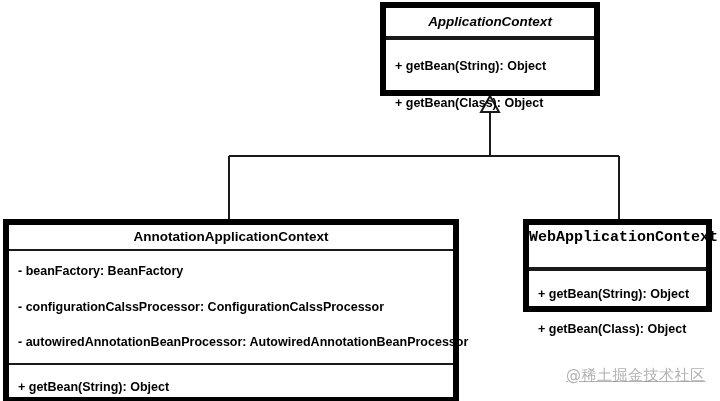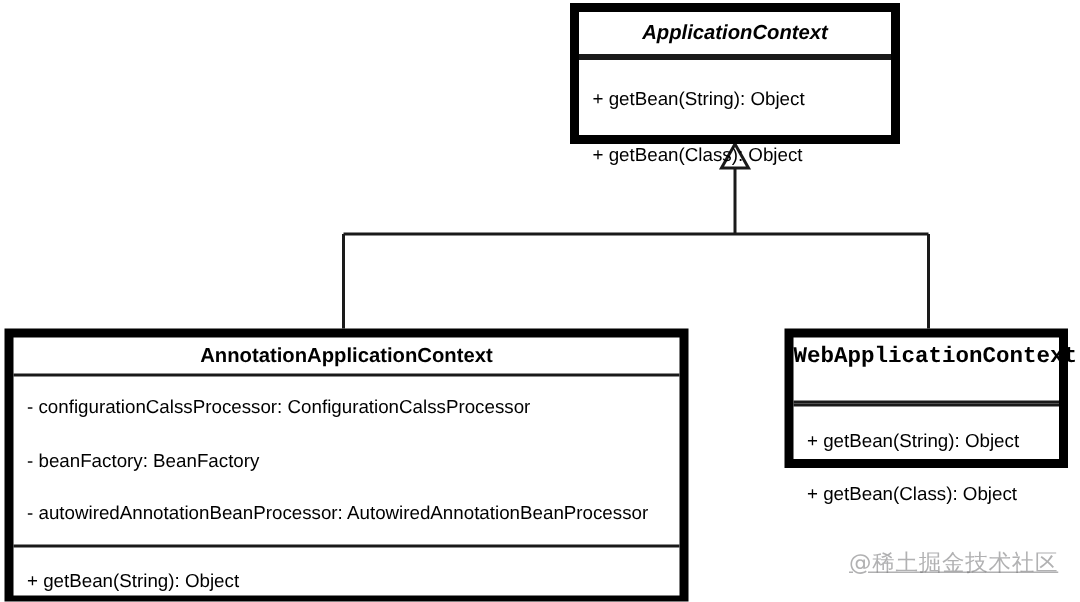--- a/index.html
+++ b/index.html
@@ -53,20 +53,21 @@
     margin: 0;
   }
   .rule-single {
     height: 0;
     border-top: 2px solid #1a1a1a;
     margin: 0;
   }
 
   .uml-section {
     box-sizing: border-box;
+    font-weight: bold;
   }
   .uml-row {
     font-size: 12.5px;
     line-height: 1;
     color: #000;
     white-space: nowrap;
     padding-left: 9px;
   }
 
   
@@ -179,22 +180,22 @@
     <div class="uml-section">
       <div class="uml-row">+ getBean(String): Object</div>
       <div class="uml-row">+ getBean(Class): Object</div>
     </div>
   </div>
 
   <div class="uml-class" id="box-annotation-application-context">
     <div class="uml-header">AnnotationApplicationContext</div>
     <div class="rule-single"></div>
     <div class="uml-section attrs">
+      <div class="uml-row">- beanFactory: BeanFactory</div>
       <div class="uml-row">- configurationCalssProcessor: ConfigurationCalssProcessor</div>
-      <div class="uml-row">- beanFactory: BeanFactory</div>
       <div class="uml-row">- autowiredAnnotationBeanProcessor: AutowiredAnnotationBeanProcessor</div>
     </div>
     <div class="rule-single"></div>
     <div class="uml-section ops">
       <div class="uml-row">+ getBean(String): Object</div>
 
     </div>
   </div>
 
   <div class="uml-class" id="box-web-application-context">

